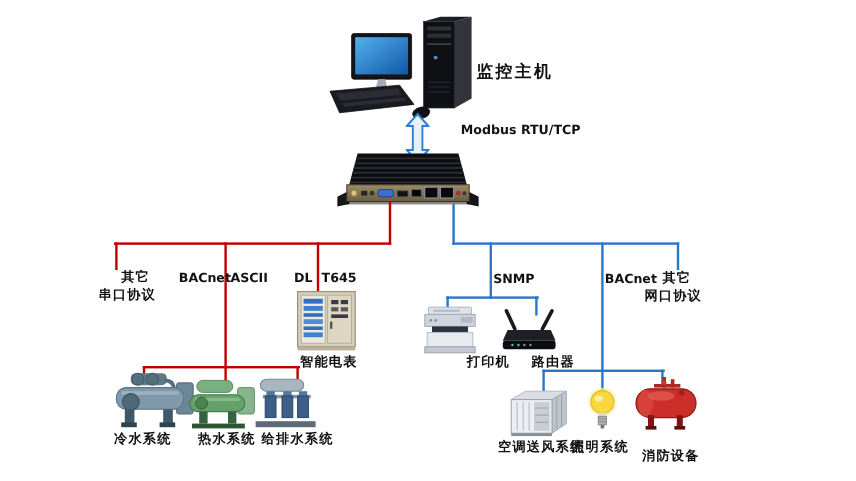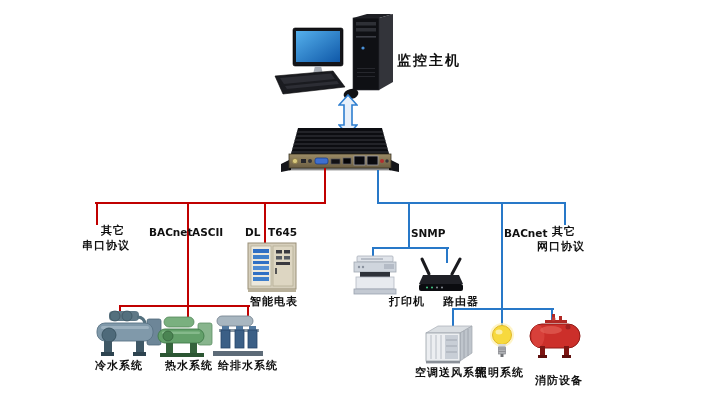--- a/index.html
+++ b/index.html
@@ -59,20 +59,21 @@
       <ellipse cx="80" cy="86" rx="7.5" ry="5" fill="#101114" transform="rotate(-14 80 86)"></ellipse>
     </svg>
   </div>
   <div class="lbl title" style="left:397px;top:53px;">监控主机</div>
 
   <div class="dev" style="left:338px;top:94px;">
     <svg width="20" height="42" viewBox="0 0 20 42">
       <path d="M10,1 L19,11 L14,11 L14,31 L19,31 L10,41 L1,31 L6,31 L6,11 L1,11 Z" fill="#e8f0fa" stroke="#2f7fd0" stroke-width="1.6"></path>
     </svg>
   </div>
+  <div class="lbl lat" style="left:384px;top:104px;">Modbus RTU/TCP</div>
 
   <div class="dev" style="left:281px;top:126px;">
     <svg width="118" height="48" viewBox="0 0 118 48">
       <defs>
         <linearGradient id="panel" x1="0" y1="0" x2="0" y2="1">
           <stop offset="0" stop-color="#9c8c66"></stop>
             <stop offset="1" stop-color="#6b5e42"></stop>
         </linearGradient>
         <clipPath id="topclip">
             <polygon points="17,2 101,2 108,28 10,28"></polygon>

